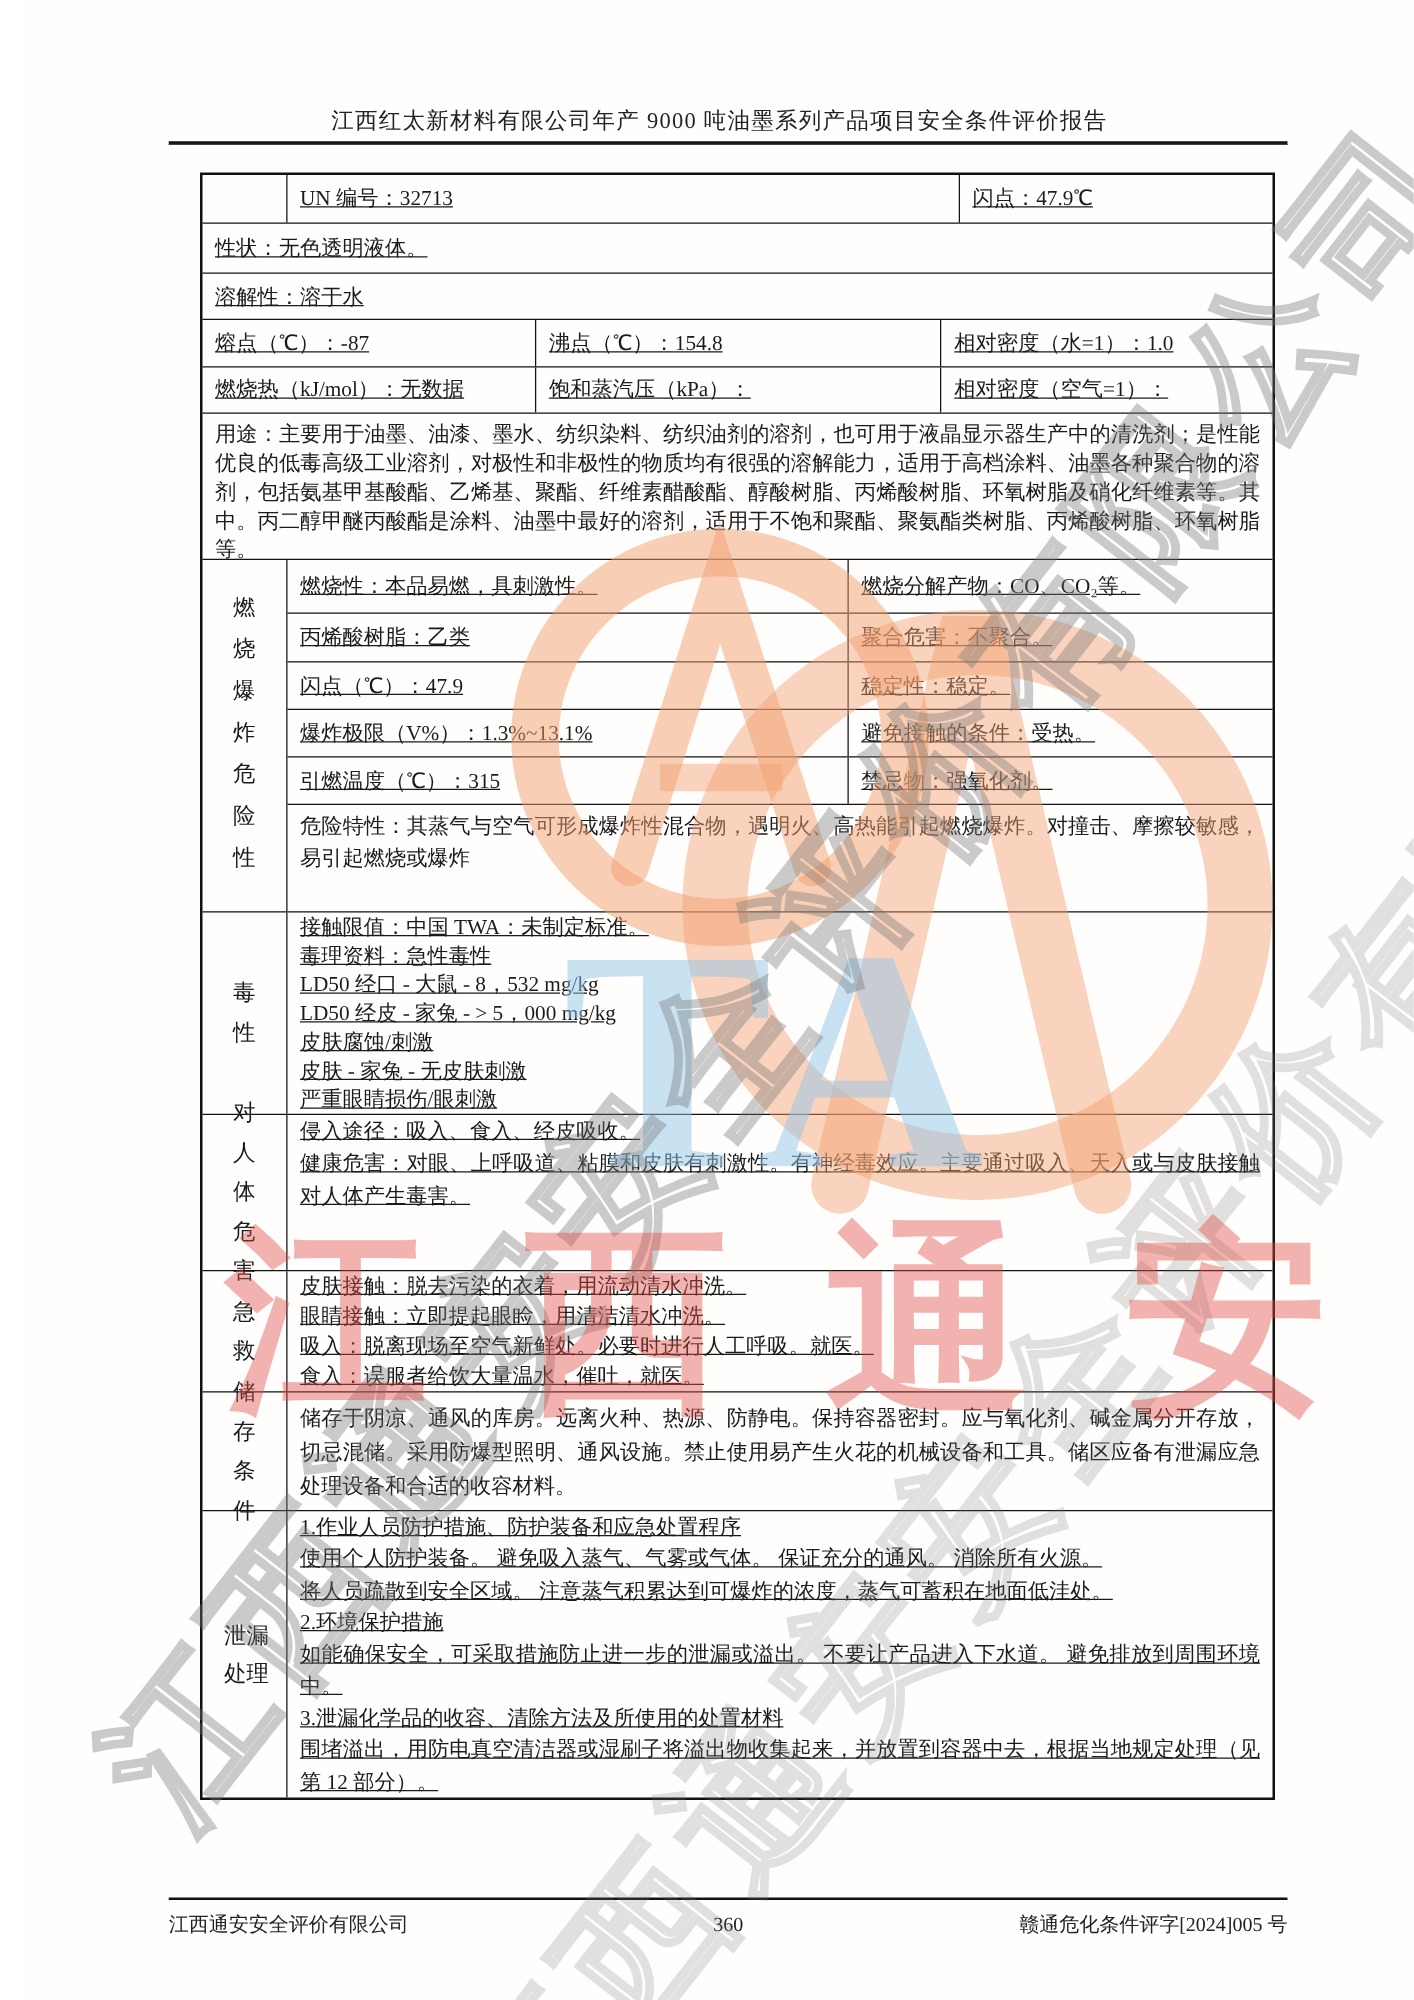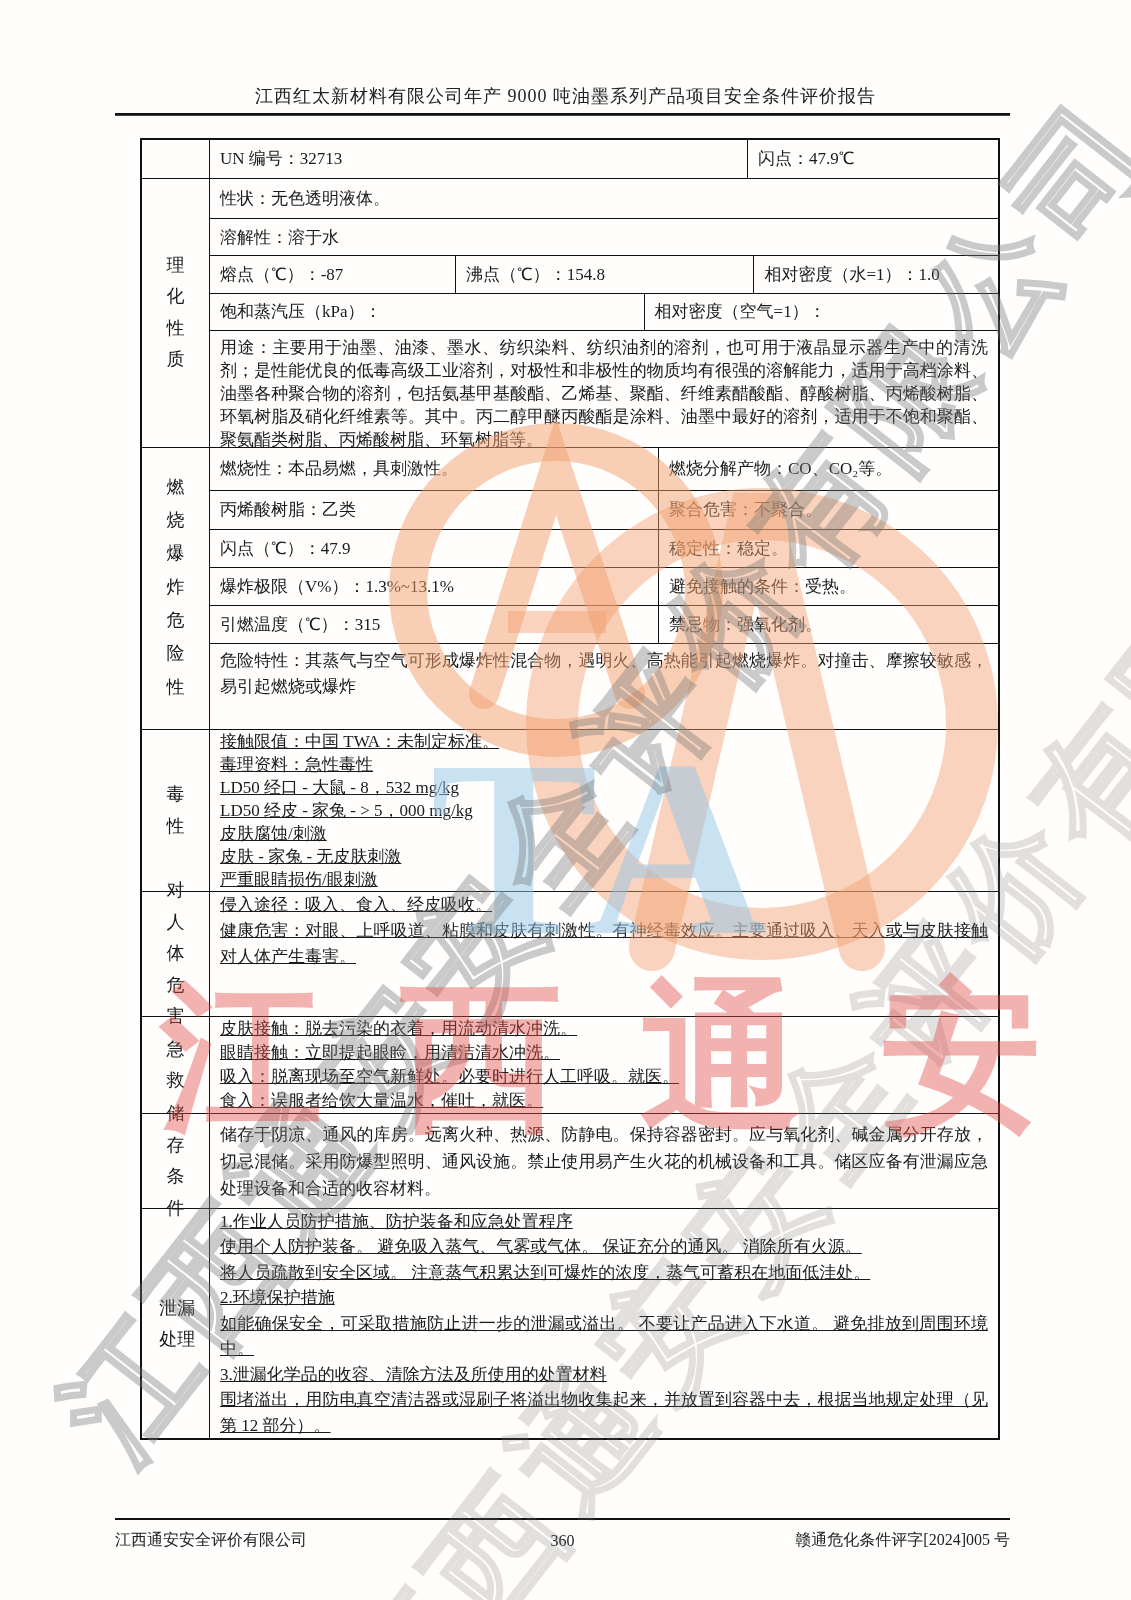--- a/index.html
+++ b/index.html
@@ -1,21 +1,21 @@
 <!DOCTYPE html>
 <html><head>
 <meta charset="utf-8">
 <style>
   * { margin:0; padding:0; box-sizing:border-box; }
   html,body { background:#ffffff; }
   body {
     width:1131px; height:1600px; position:relative; overflow:hidden;
     font-family:"Liberation Serif", serif; color:#1a1a1a;
   }
-  .page { position:absolute; inset:0; background:#fffefd; }
+  .page { position:absolute; inset:0; background:#fffefd;margin-left:20px; }
 
   
   .hdr-title {
     position:absolute; top:84px; left:0; width:100%;
     text-align:center; font-size:18px; letter-spacing:1px; color:#222;
   }
   .hdr-rule { position:absolute; top:113px; left:115px; width:895px; height:3px;
     background:#111; border-bottom:1px solid #444; }
   .ftr-rule { position:absolute; top:1518px; left:115px; width:895px; height:2px; background:#111; }
   .ftr { position:absolute; top:1530px; left:115px; width:895px; font-size:16px; color:#222;
@@ -35,21 +35,21 @@
     width:68px; flex:0 0 68px; border-right:1.5px solid #111;
     display:flex; align-items:center; justify-content:center;
   }
   .lblcell span { display:block; width:1.05em; word-break:break-all; text-align:center;
     line-height:1.75; font-size:18px; }
   .lblcell span.w2 { width:2.2em; line-height:1.7;text-align:right; }
   .lblcell span.loose { line-height:1.85;font-family:Liberation Mono, monospace; }
   .sec { flex:1; display:flex; flex-direction:column; min-width:0; }
   .r { display:flex; flex-direction:row; align-items:stretch; }
   .r + .r { border-top:1px solid #111; }
-  .cell { display:flex; align-items:center; padding:2px 10px; min-width:0; }
+  .cell { display:flex; align-items:center; padding:2px 10px; min-width:0;text-decoration:underline; }
   .cell + .cell { border-left:1px solid #111; }
   .para { display:block; padding:5px 10px 4px 10px; text-align:justify; }
   .lines p { padding:0 10px;text-decoration:underline; }
 
   
   .wm { position:absolute; inset:0; z-index:5; pointer-events:none; }
   .wm-red {
     position:absolute; left:160px; top:978px; font-size:162px; font-weight:bold;
     letter-spacing:78px; color:rgba(224,76,70,0.42); white-space:nowrap; line-height:1;
   }
@@ -81,36 +81,34 @@
       <div class="lblcell"></div>
       <div class="sec">
         <div class="r" style="height:100%">
           <div class="cell" style="flex:69.2">UN 编号：32713</div>
           <div class="cell" style="flex:30.8">闪点：47.9℃</div>
         </div>
       </div>
     </div>
 
     <div class="trow" style="height:269px">
-      <div class="lblcell">
-        <span>理化性质</span>
-      </div>
       <div class="sec">
         <div class="r" style="height:40px">
             <div class="cell" style="flex:1">性状：无色透明液体。</div>
           </div>
         <div class="r" style="height:37px">
             <div class="cell" style="flex:1">溶解性：溶于水</div>
           </div>
         <div class="r" style="height:38px">
           <div class="cell" style="flex:31">熔点（℃）：-87</div>
           <div class="cell" style="flex:38.2">沸点（℃）：154.8</div>
           <div class="cell" style="flex:30.8">相对密度（水=1）：1.0</div>
         </div>
         <div class="r" style="height:37px">
+          <div class="cell" style="flex:31">燃烧热（kJ/mol）：无数据</div>
           <div class="cell" style="flex:38.2">饱和蒸汽压（kPa）：</div>
           <div class="cell" style="flex:30.8">相对密度（空气=1）：</div>
         </div>
         <div class="r" style="height:117px">
           <div class="para" style="flex:1; line-height:23px">用途：主要用于油墨、油漆、墨水、纺织染料、纺织油剂的溶剂，也可用于液晶显示器生产中的清洗剂；是性能优良的低毒高级工业溶剂，对极性和非极性的物质均有很强的溶解能力，适用于高档涂料、油墨各种聚合物的溶剂，包括氨基甲基酸酯、乙烯基、聚酯、纤维素醋酸酯、醇酸树脂、丙烯酸树脂、环氧树脂及硝化纤维素等。其中。丙二醇甲醚丙酸酯是涂料、油墨中最好的溶剂，适用于不饱和聚酯、聚氨酯类树脂、丙烯酸树脂、环氧树脂等。</div>
         </div>
       </div>
     </div>
 
     <div class="trow" style="height:286px">

